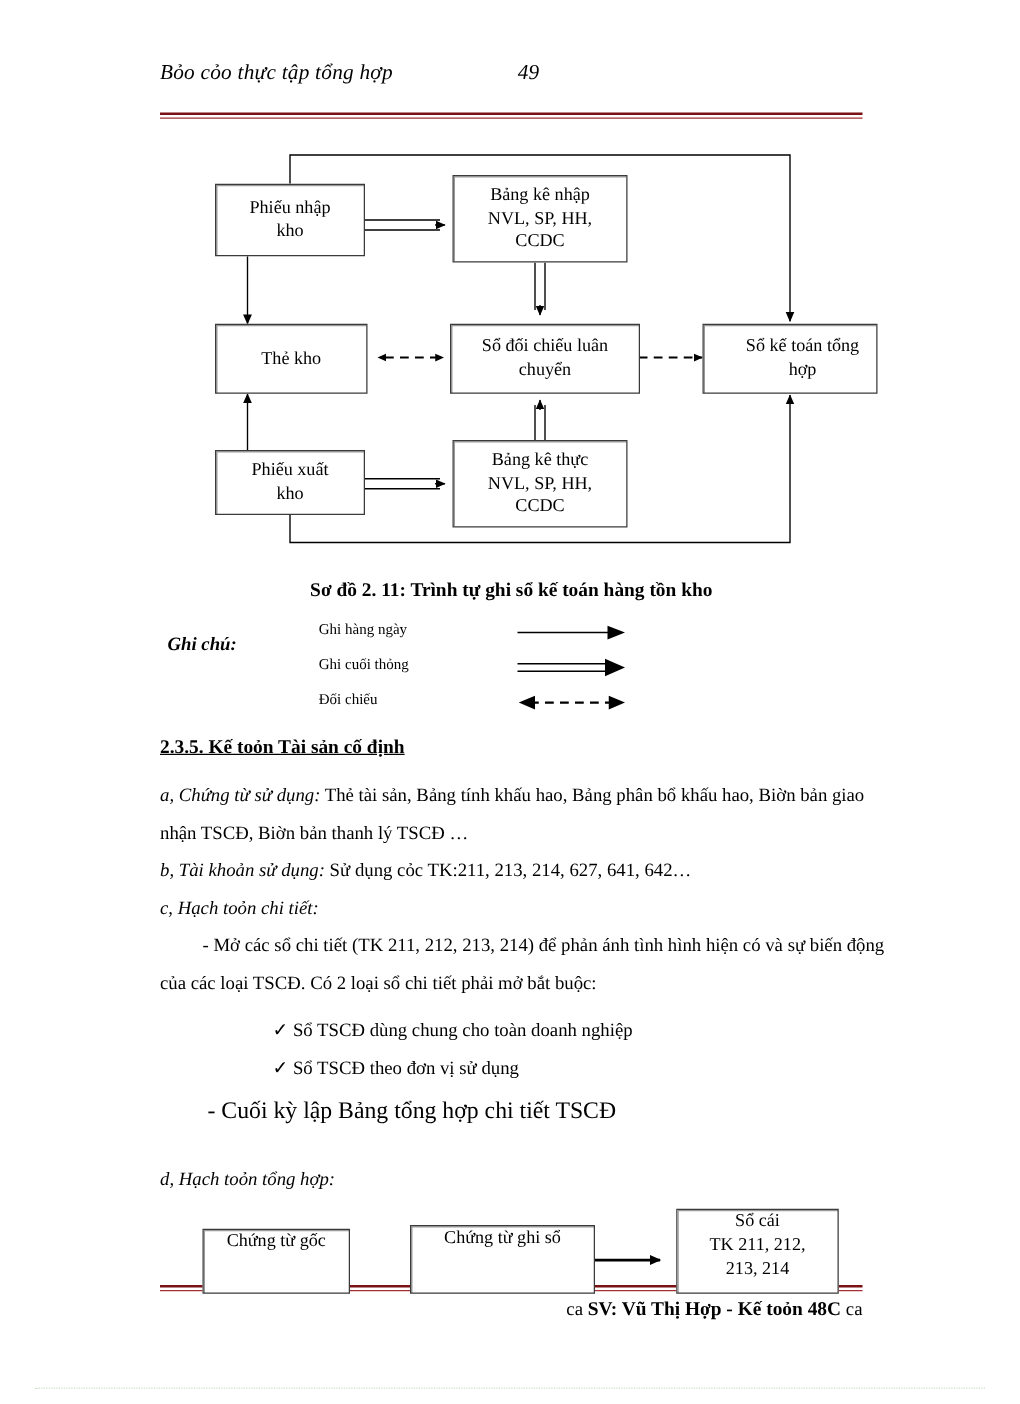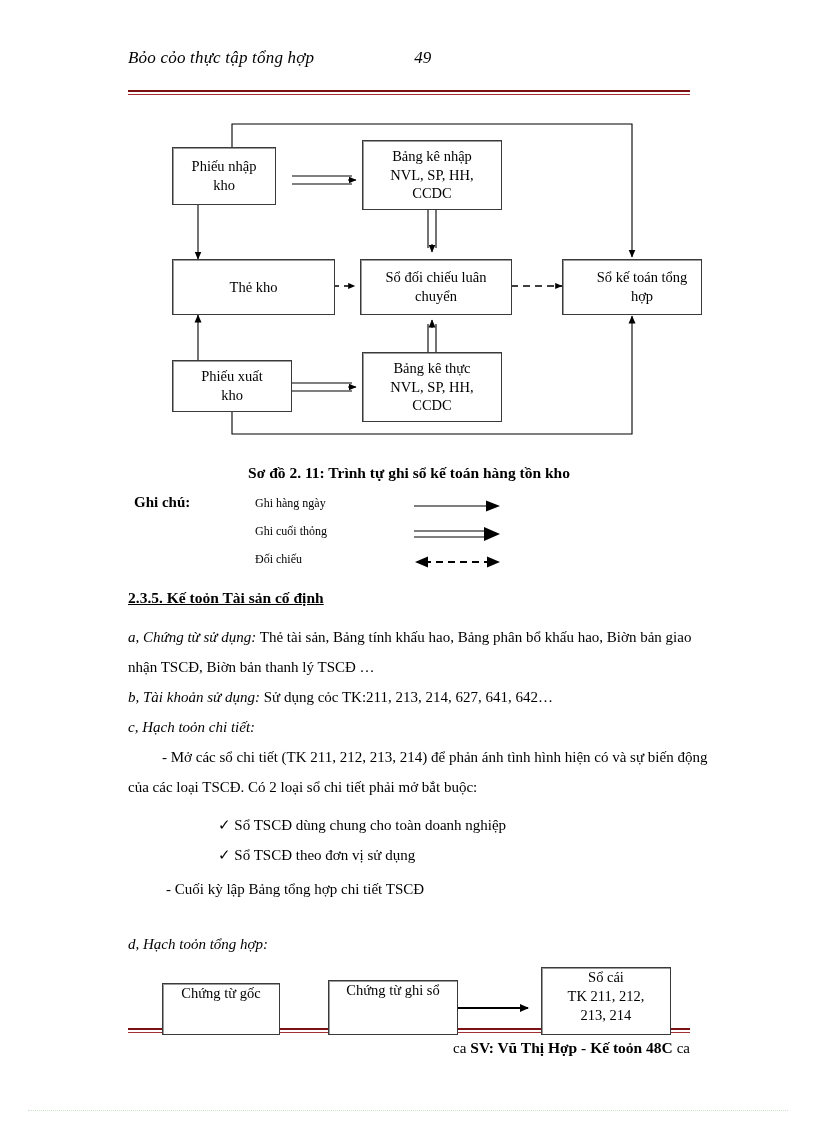--- a/index.html
+++ b/index.html
@@ -68,22 +68,22 @@
   
   .caption {
     position: absolute; left: 128px; top: 464px; width: 562px;
     text-align: center;
     font-weight: bold;
     font-size: 15.5px;
   }
   .legend { position: absolute; left: 134px; top: 494px; width: 560px; }
   .legend-row { position: relative; height: 28px; }
   .legend-label-strong {
-    position: absolute; left: 0; top: 0;
-    font-weight: bold; font-size: 15px;
+    position: absolute; left: 0; top: 14px;
+    font-style: italic; font-weight: bold; font-size: 15px;
   }
   .legend-text {
     position: absolute; left: 121px; top: 2px;
     font-size: 12px;
   }
   .legend-art { position: absolute; left: 278px; top: 0; width: 100px; height: 24px; }
 
   
   .sec-head {
     position: absolute; left: 128px; top: 589px;
@@ -100,21 +100,21 @@
   .p-c { top: 712px; }
   .p-c2 { top: 742px; }
   .chk {
     position: absolute; left: 218px; width: 500px;
     font-size: 15px; line-height: 30px;
   }
   .chk-1 { top: 810px; }
   .chk-2 { top: 840px; }
   .dash-item {
     position: absolute; left: 166px; width: 540px;
-    font-size: 15px; line-height: 30px;
+    font-size: 19px; line-height: 30px;
   }
   .di-1 { top: 874px; }
   .p-d { position: absolute; left: 128px; top: 936px; font-size: 15px; font-style: italic; }
 
   
   .diagram2 { position: absolute; left: 0; top: 955px; width: 816px; height: 80px; }
   .dbox2 {
     position: absolute;
     border: 1px solid #3a3a3a;
     box-shadow: 1px 1px 0 #9a9a9a inset;
@@ -187,32 +187,32 @@
 
       <path d="M428,352 L428,324" stroke="#000" stroke-width="1.1" fill="none"></path>
       <path d="M436,352 L436,324" stroke="#000" stroke-width="1.1" fill="none"></path>
       <path d="M432,328 L432,320" stroke="#000" stroke-width="1.1" fill="none" marker-end="url(#ah)"></path>
 
       <path d="M308,286 L355,286" stroke="#000" stroke-width="1.6" fill="none" stroke-dasharray="7,5" marker-end="url(#ahs)" marker-start="url(#ahb)"></path>
 
       <path d="M511,286 L562,286" stroke="#000" stroke-width="1.6" fill="none" stroke-dasharray="7,5" marker-end="url(#ahs)" marker-start="url(#ahb)"></path>
     </svg>
 
-    <div class="dbox" style="left:172px; top:147px; width:104px; height:58px;">
+    <div class="dbox" style="left:172px; top:147px; width:120px; height:58px;">
       <span style="white-space:pre-line">Phiếu  nhập
 kho</span>
     </div>
 
     <div class="dbox" style="left:362px; top:140px; width:140px; height:70px;">
       <span style="white-space:pre-line">Bảng kê nhập
 NVL, SP, HH,
 CCDC</span>
     </div>
 
-    <div class="dbox" style="left:172px; top:259px; width:163px; height:56px;">
+    <div class="dbox" style="left:172px; top:259px; width:122px; height:56px;">
       <span style="white-space:pre-line">Thẻ kho</span>
     </div>
 
     <div class="dbox" style="left:360px; top:259px; width:152px; height:56px;">
       <span style="white-space:pre-line">Sổ đối chiếu  luân
 chuyển</span>
     </div>
 
     <div class="dbox" style="left:562px; top:259px; width:140px; height:56px;padding-left:20px;">
       <span style="white-space:pre-line">Sổ kế toán tổng
@@ -305,21 +305,21 @@
           <path d="M0,0.5 L9,4.5 L0,8.5 z" fill="#000"></path>
         </marker>
       </defs>
       <path d="M457,53 L528,53" stroke="#000" stroke-width="2.2" fill="none" marker-end="url(#ah2)"></path>
     </svg>
 
     <div class="dbox2" style="left:162px; top:28px; width:118px; height:52px;">
       <span style="white-space:pre-line">Chứng từ gốc</span>
     </div>
 
-    <div class="dbox2" style="left:328px; top:25px; width:130px; height:55px;">
+    <div class="dbox2" style="left:328px; top:25px; width:148px; height:55px;">
       <span style="white-space:pre-line">Chứng từ ghi  sổ</span>
     </div>
 
     <div class="dbox2" style="left:541px; top:12px; width:130px; height:68px;">
       <span style="white-space:pre-line">Sổ cái
 TK 211, 212,
 213, 214</span>
     </div>
   </div>
 

